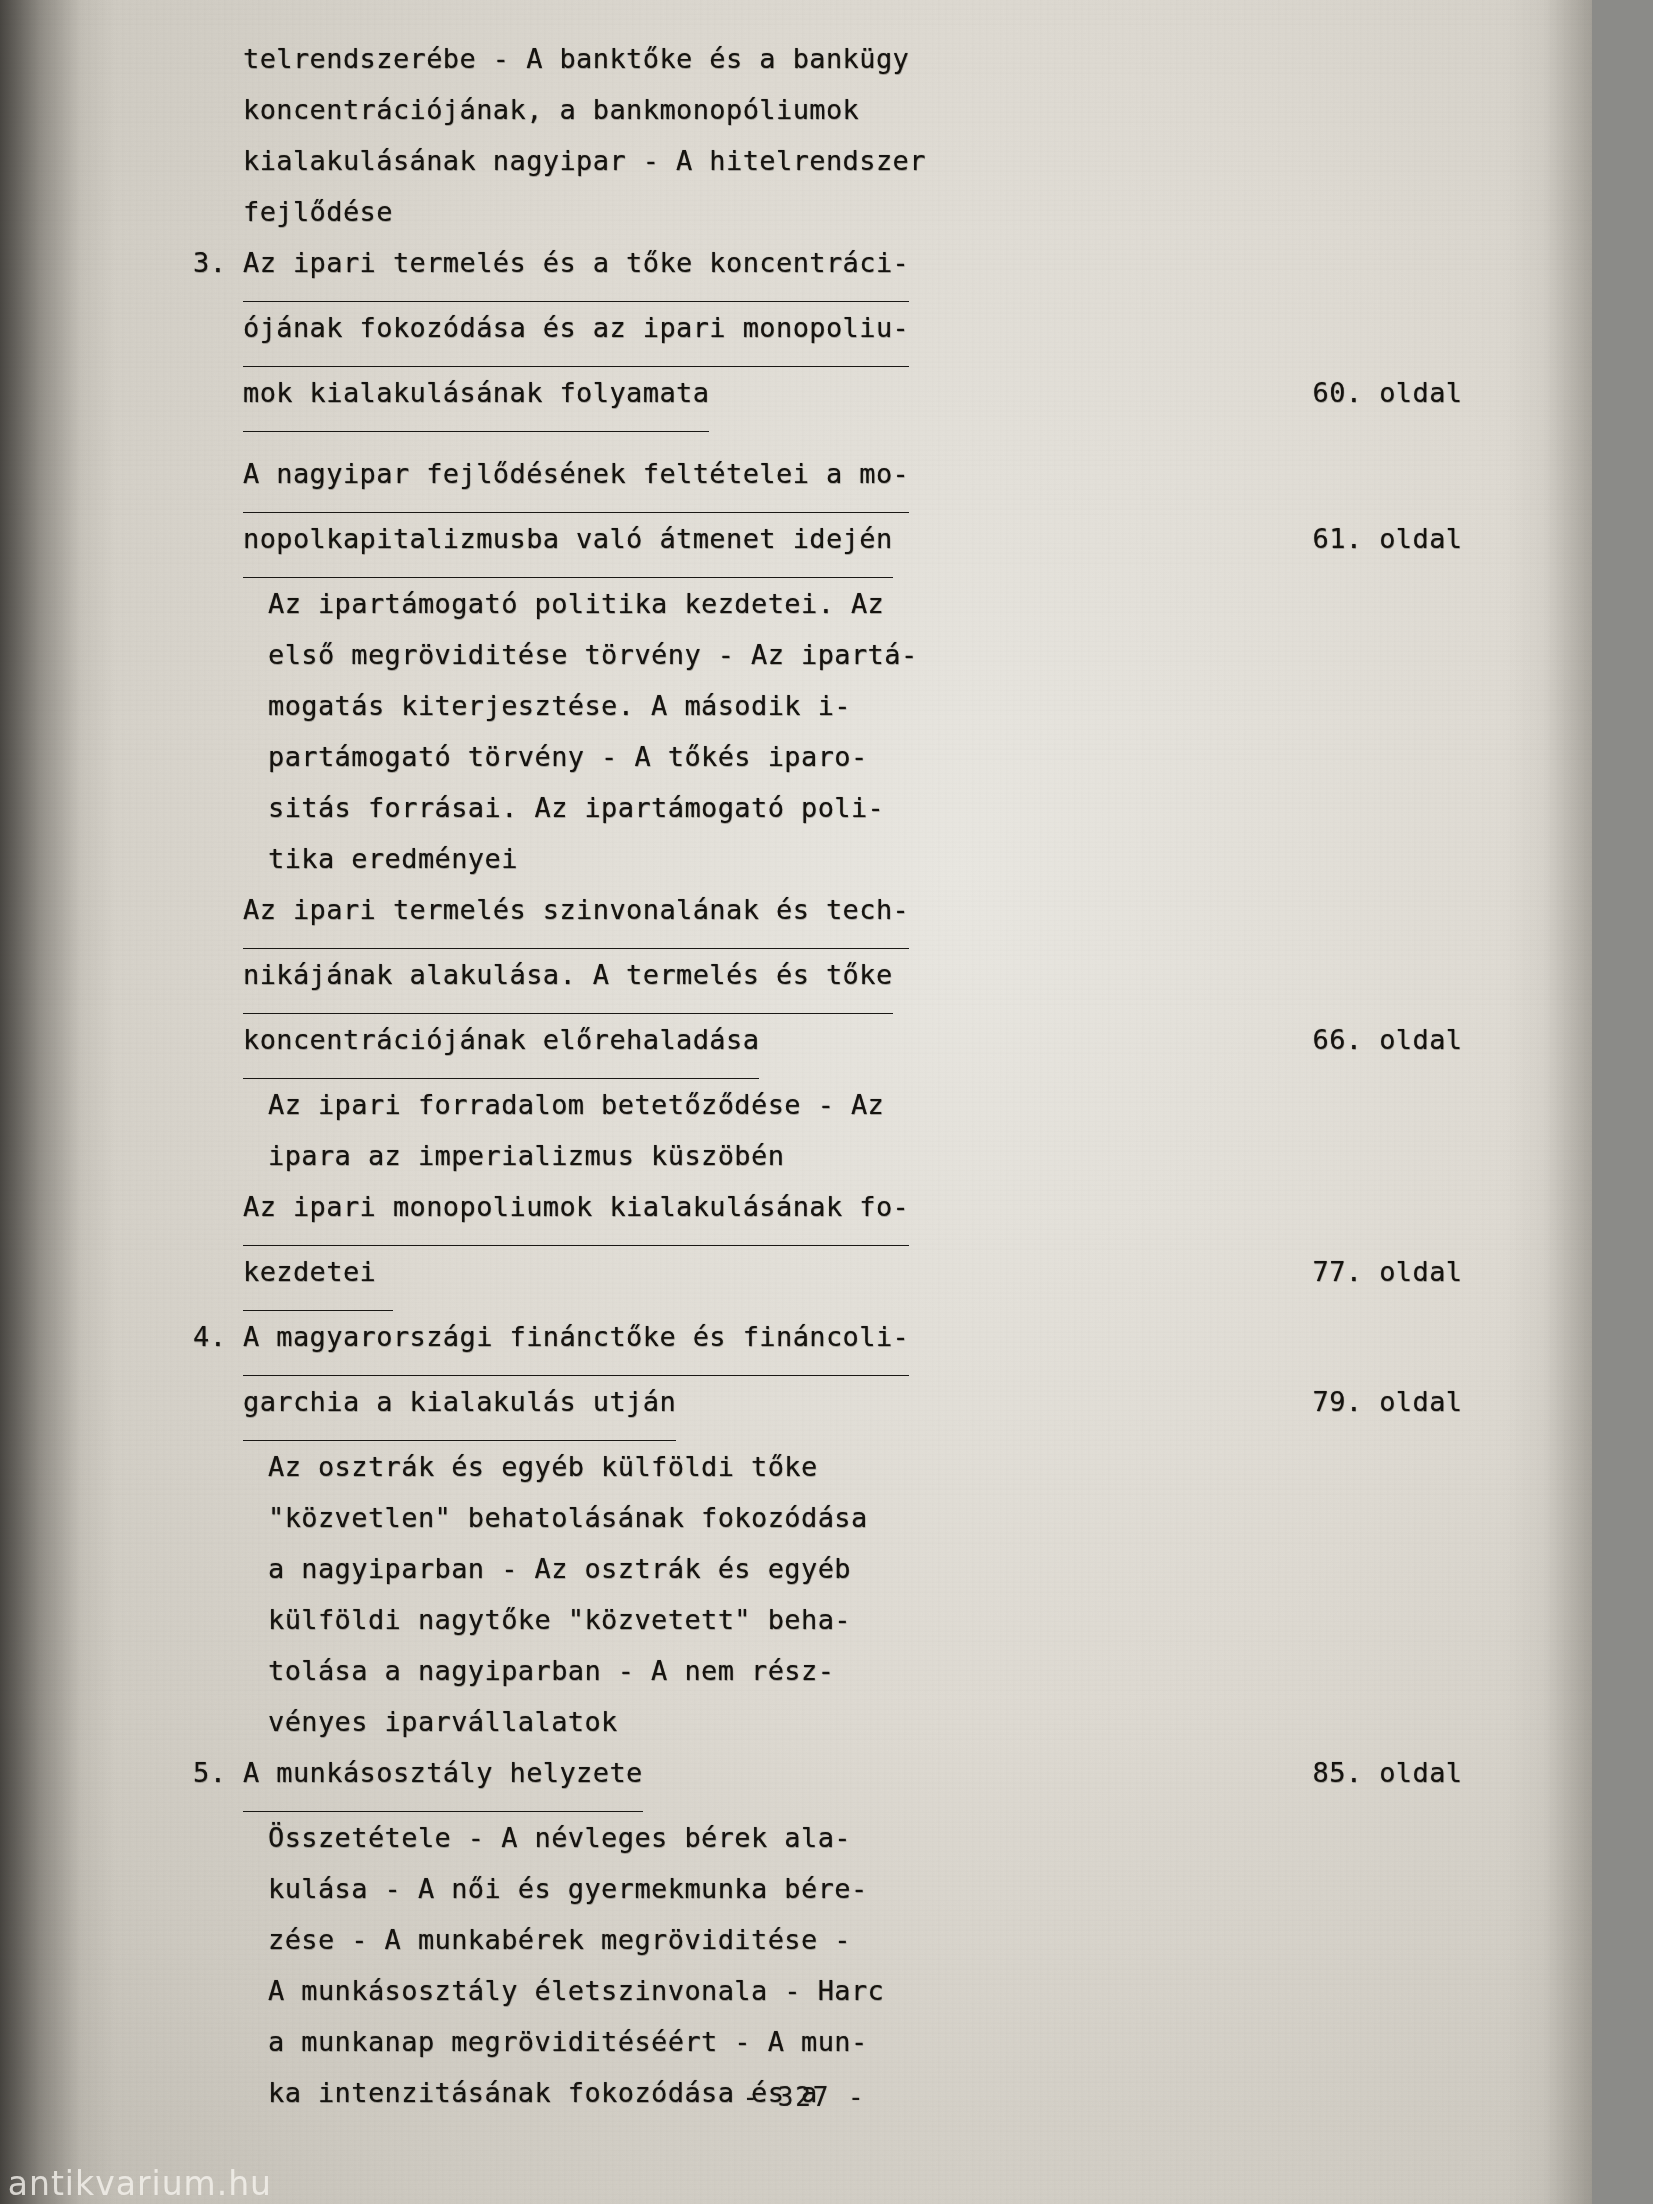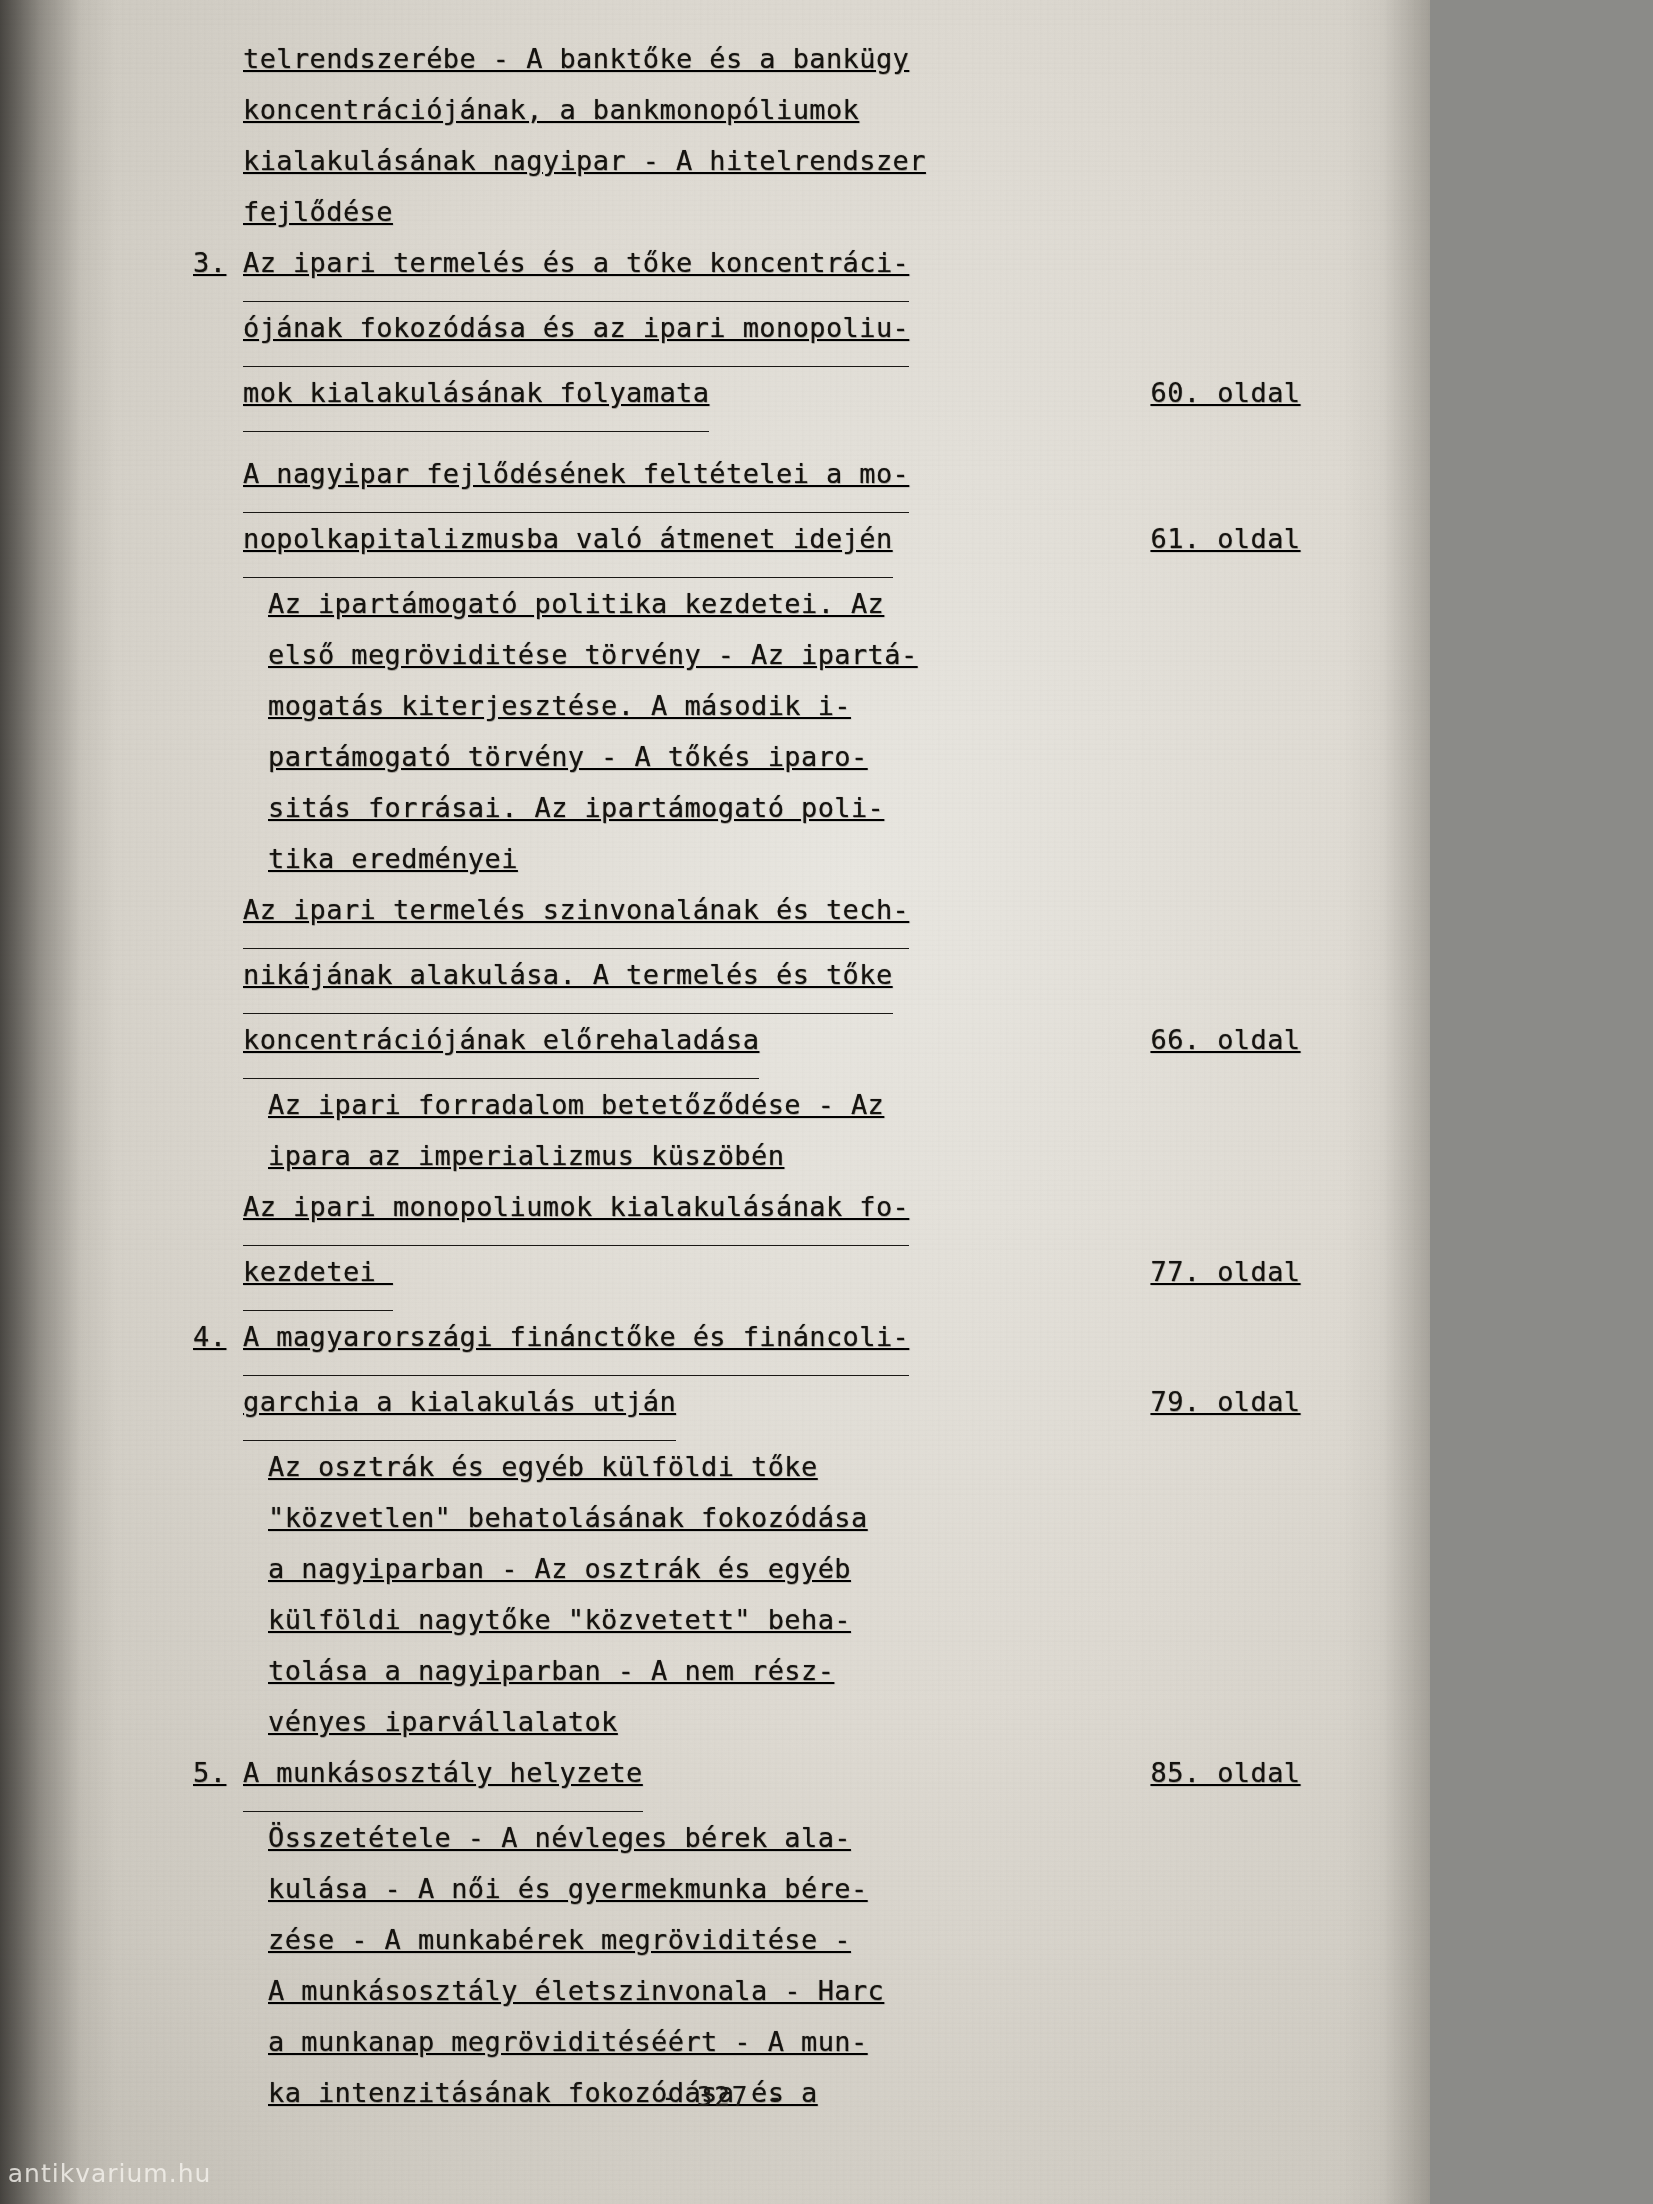--- a/index.html
+++ b/index.html
@@ -5,26 +5,25 @@
   html, body {
     margin: 0;
     padding: 0;
     background: #8b8b88;
   }
   body {
     font-family: "DejaVu Sans Mono", monospace;
   }
   .page {
     position: relative;
-    width: 1430px;
+    width: 1592px;
     height: 2205px;
     background:
       radial-gradient(ellipse at 60% 40%, #e8e6e0 0%, #ddd9d1 45%, #cdc9c0 80%, #bdb9b0 100%);
     overflow: hidden;
-    text-decoration: underline;
   }
   
   .page::before {
     content: "";
     position: absolute;
     left: 0; top: 0; bottom: 0;
     width: 116px;
     background: linear-gradient(to right, rgba(35,33,30,0.78) 0%, rgba(70,67,62,0.45) 35%, rgba(140,136,128,0.18) 70%, rgba(200,196,188,0.0) 100%);
     pointer-events: none;
     z-index: 3;
@@ -98,24 +97,24 @@
     font-family: "DejaVu Sans Mono", monospace;
     font-size: 26px;
     color: #1a1815;
     z-index: 4;
     letter-spacing: 1.9px;
     text-shadow: 0 0 1px rgba(30,28,24,0.5);
   }
   .watermark {
     position: absolute;
     left: 7.8px;
-    bottom: 17px;
+    bottom: 2px;
     z-index: 5;
     font-family: "DejaVu Sans", sans-serif;
-    font-size: 25px;
+    font-size: 33px;
     color: rgba(245,243,238,0.80);
     letter-spacing: 1px;
   }
 </style>
 </head>
 <body>
 
 <div class="page">
   <div class="grain"></div>
 

